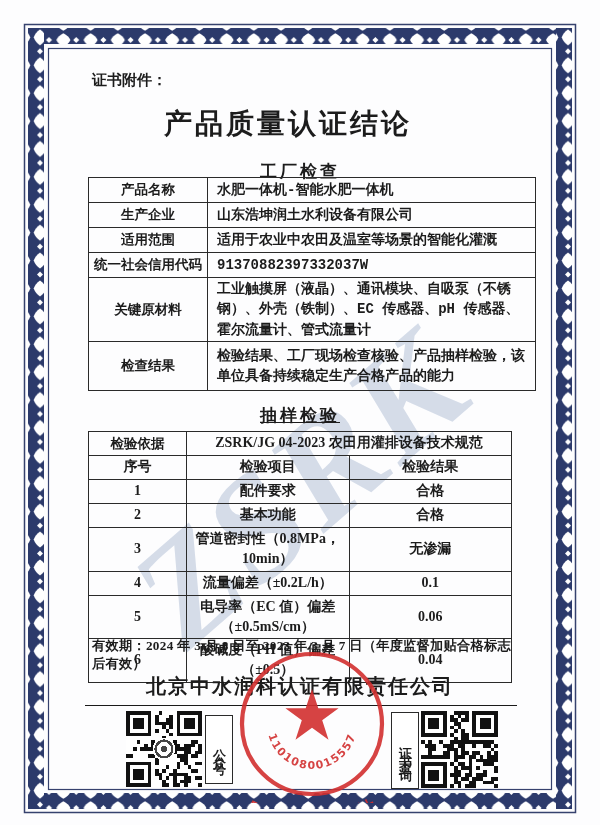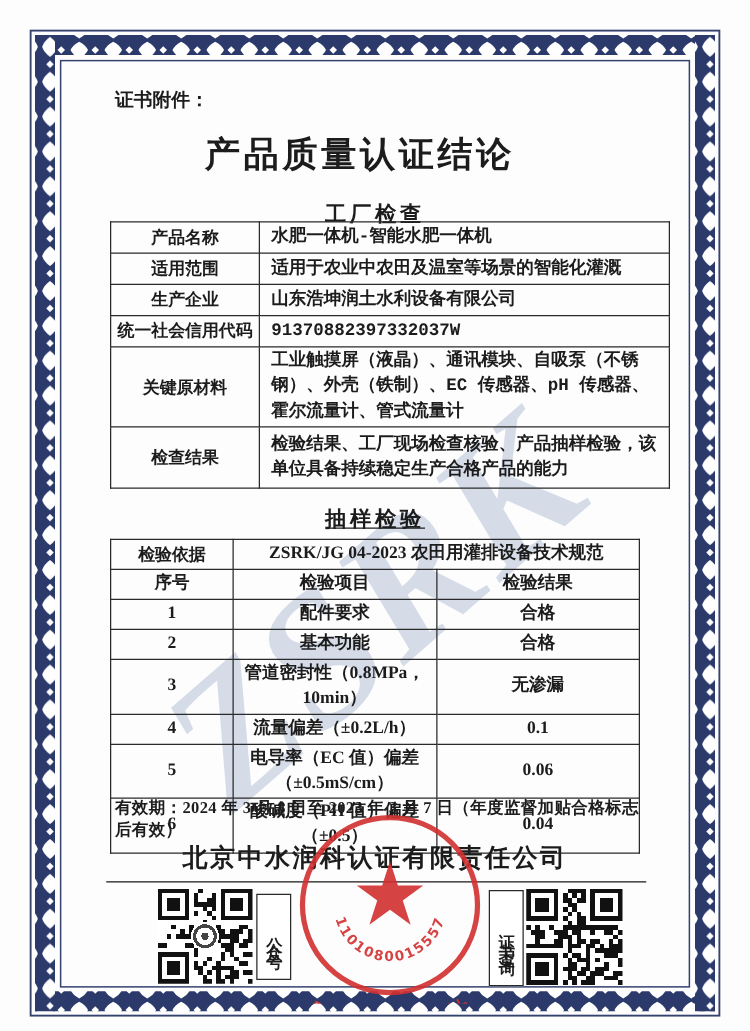--- a/index.html
+++ b/index.html
@@ -75,26 +75,26 @@
     <div class="title">产品质量认证结论</div>
     <div class="sec-title sec1">工厂检查</div>
 
     <table class="t1">
       <tbody>
           <tr class="rh25">
         <td class="lbl c1">产品名称</td>
         <td class="val c2">水肥一体机-智能水肥一体机</td>
       </tr>
       <tr class="rh25">
+        <td class="lbl">生产企业</td>
+        <td class="val">山东浩坤润土水利设备有限公司</td>
+      </tr>
+      <tr class="rh25">
         <td class="lbl">适用范围</td>
         <td class="val">适用于农业中农田及温室等场景的智能化灌溉</td>
-      </tr>
-      <tr class="rh25">
-        <td class="lbl">生产企业</td>
-        <td class="val">山东浩坤润土水利设备有限公司</td>
       </tr>
       <tr class="rh25">
         <td class="lbl">统一社会信用代码</td>
         <td class="val">91370882397332037W</td>
       </tr>
       <tr class="rh46">
         <td class="lbl">关键原材料</td>
         <td class="val">工业触摸屏（液晶）、通讯模块、自吸泵（不锈钢）、外壳（铁制）、EC 传感器、pH 传感器、霍尔流量计、管式流量计</td>
       </tr>
       <tr class="rh49">

